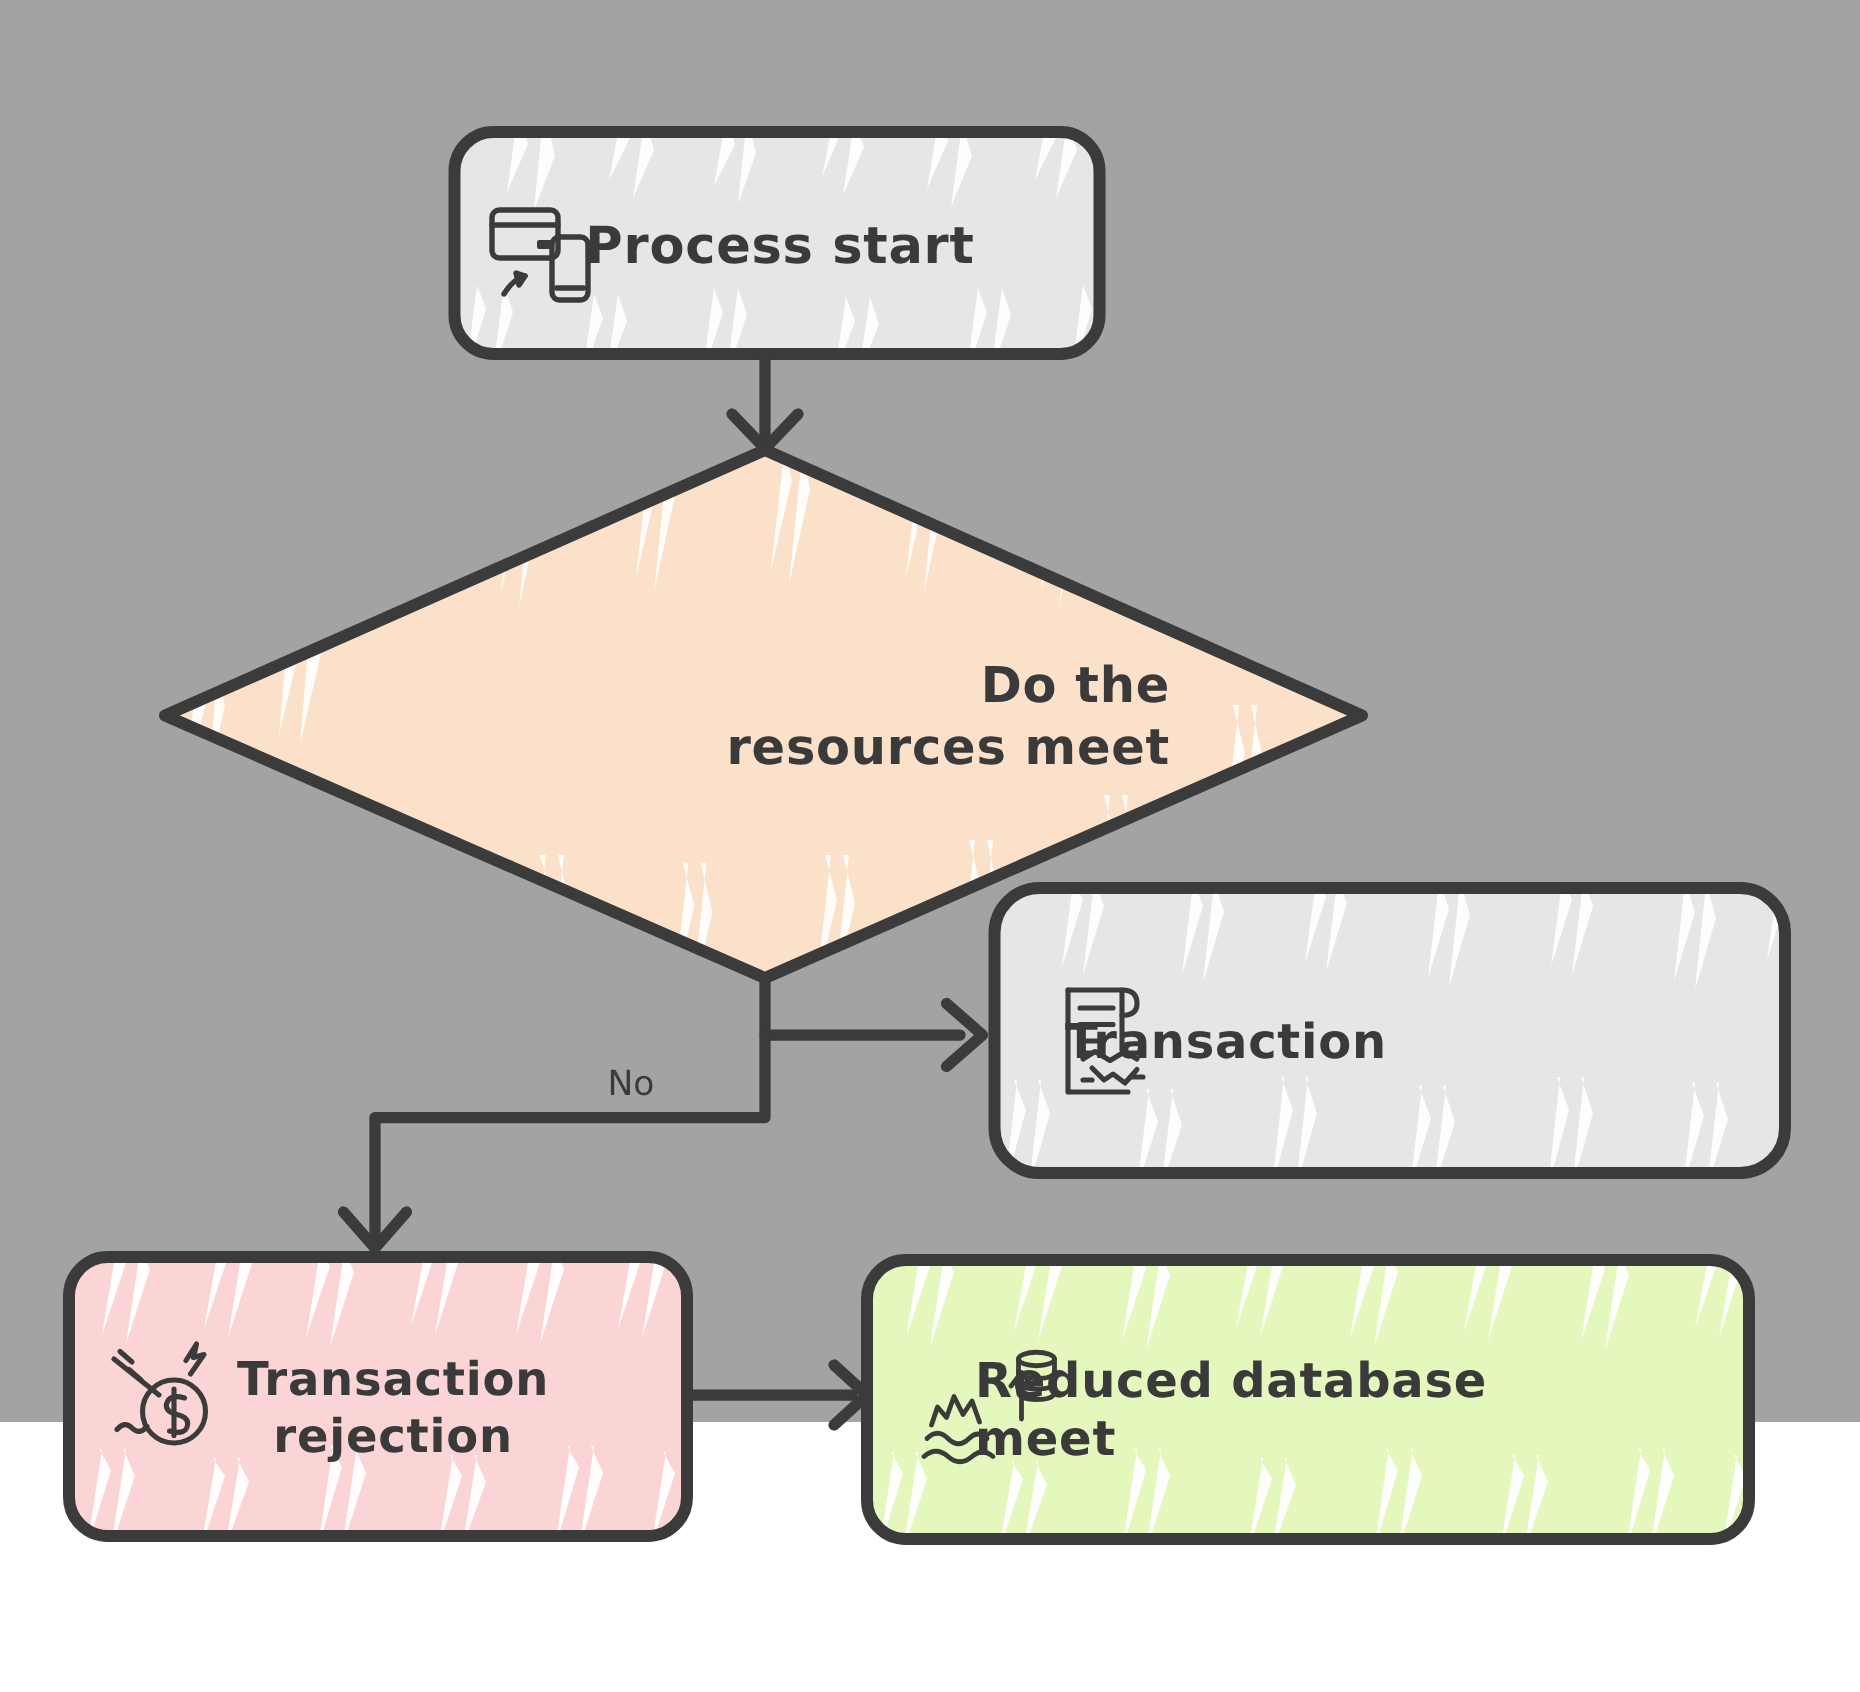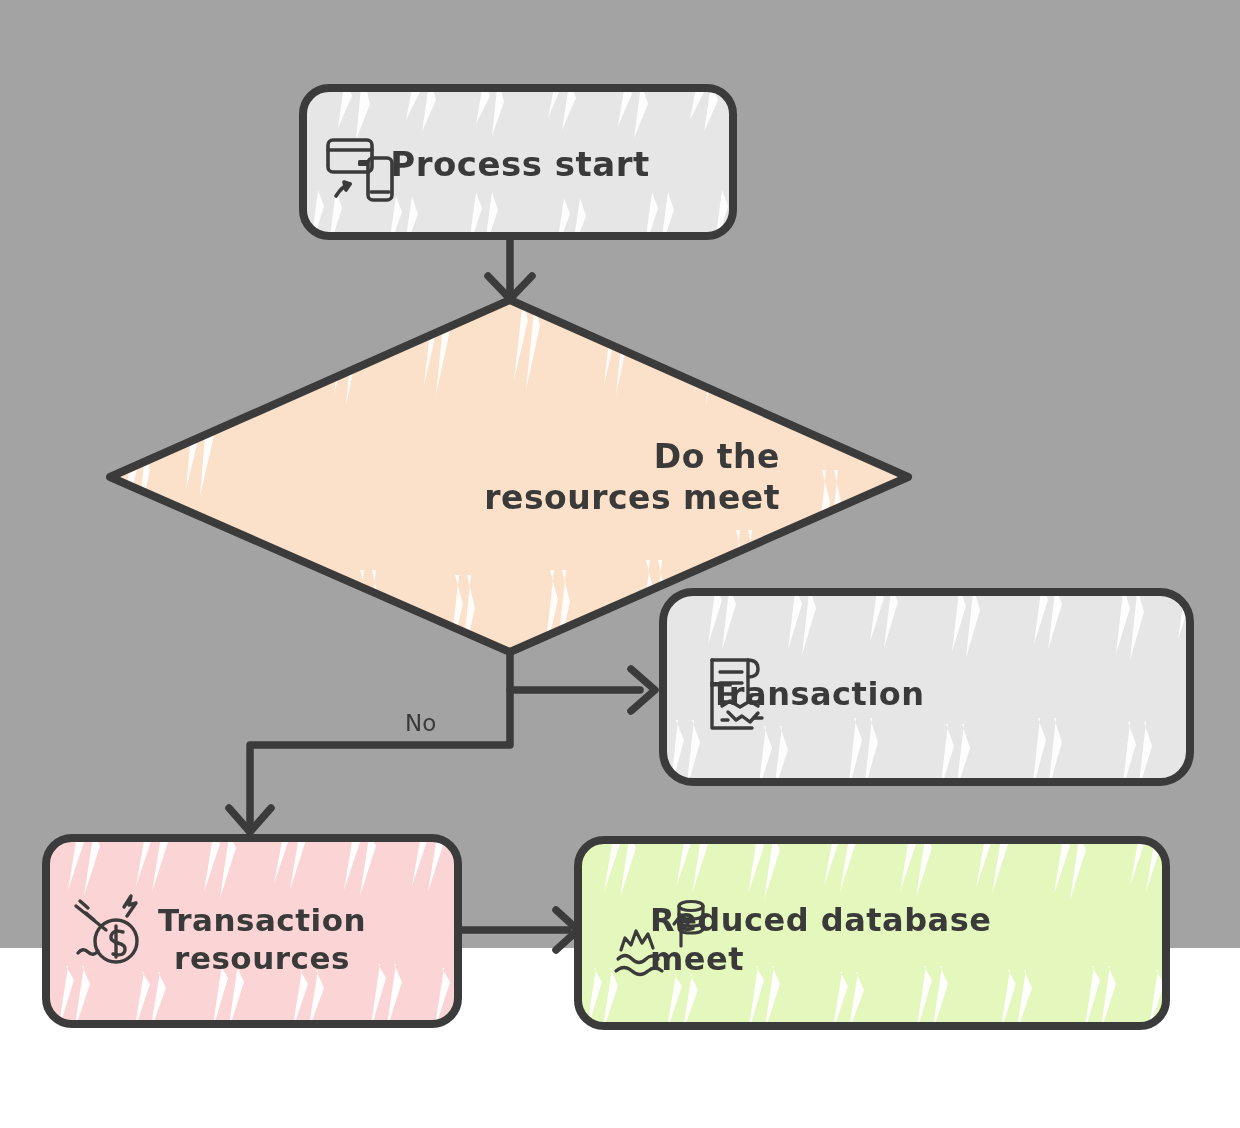--- a/index.html
+++ b/index.html
@@ -307,21 +307,21 @@
 
   <div class="node-label" id="lbl-transaction-processing">
     <div>
       <div class="label-text">Transaction</div>
     </div>
   </div>
 
   <div class="node-label" id="lbl-transaction-rejection">
     <div class="label-text" style="flex:1;">
       <div>Transaction</div>
-      <div>resources</div>
+      <div>rejection</div>
     </div>
   </div>
 
   <div class="node-label" id="lbl-reduced-db">
     <div>
       <div class="label-text">Reduced database</div>
       <div class="label-text">meet</div>
     </div>
   </div>
 

